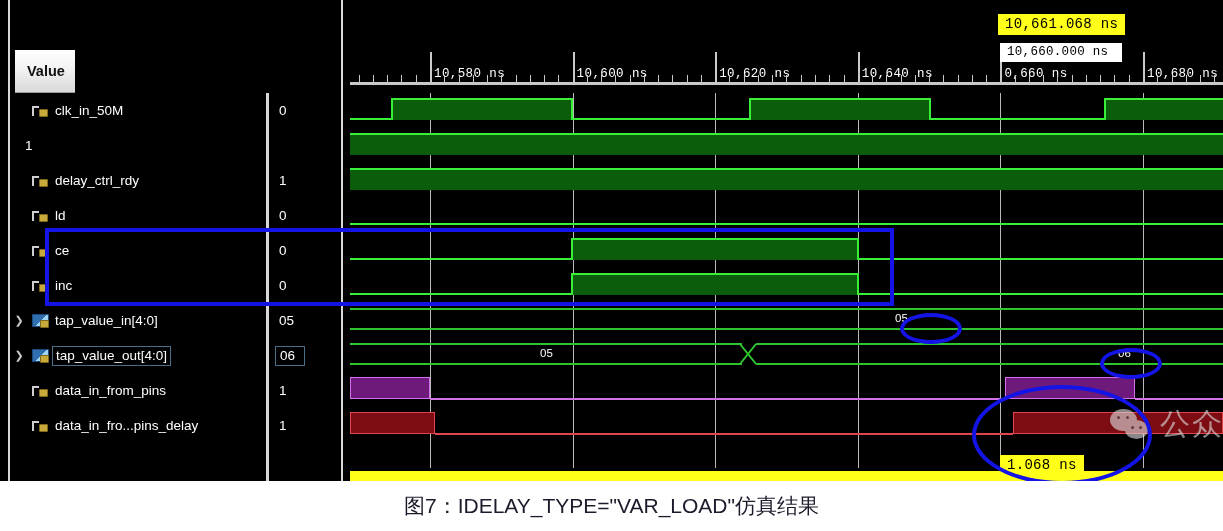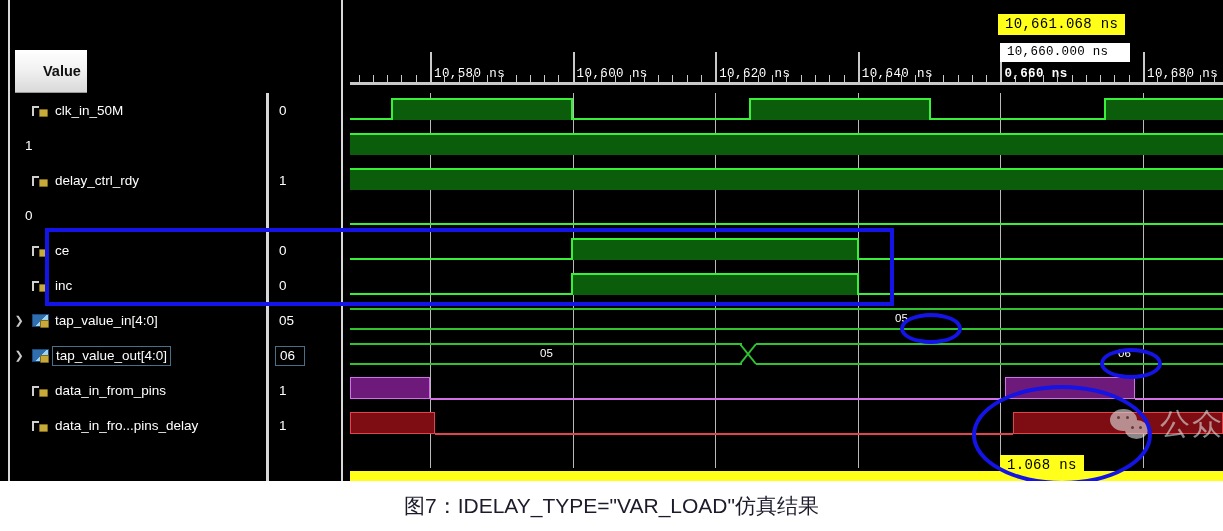--- a/index.html
+++ b/index.html
@@ -44,21 +44,21 @@
   .hdr-cell {
     background: linear-gradient(#ffffff 0%, #f2f2f2 45%, #d9d9d9 100%);
     border-bottom: 1px solid #9a9a9a;
     color: #111111;
     font-size: 14.5px;
     font-weight: bold;
     display: flex; align-items: center;
   }
   #hdr-name { width: 254px; padding-left: 24px; }
   #hdr-gap  { width: 5px; background: #000000; border: none; }
-  #hdr-value{ width: 72px; padding-left: 28px; }
+  #hdr-value{ width: 60px; padding-left: 12px; }
 
   #rows {
     position: absolute; left: 10px; top: 93px;
     width: 331px; height: 388px;
     background: #000000;
   }
   .row {
     position: relative;
     height: 35px;
     display: flex;
@@ -246,21 +246,21 @@
     padding: 2px 7px 3px 7px;
     white-space: nowrap;
     letter-spacing: 0.3px;
   }
   .tag-white {
     position: absolute;
     background: #ffffff;
     color: #000000;
     font-family: "Liberation Mono", monospace;
     font-size: 12.5px;
-    padding: 2px 22px 3px 7px;
+    padding: 2px 14px 3px 7px;
     white-space: nowrap;
     letter-spacing: 0.3px;
   }
   #bottom-bar {
     position: absolute; left: 350px; top: 471px;
     width: 873px; height: 10px;
     background: #ffff1a;
   }
 
   
@@ -372,20 +372,28 @@
                 <div class="lock"></div>
               </div>
               <span class="name-txt">delay_ctrl_rdy</span>
             </div>
             <div class="row-gap"></div>
             <div class="row-value">
               <span class="vtxt">1</span>
             </div>
           </div>
           <div class="row">
+            <div class="row-name">
+              <div class="expander blank">❯</div>
+              <div class="sig-icon">
+                <div class="wire"></div>
+                <div class="lock"></div>
+              </div>
+              <span class="name-txt">ld</span>
+            </div>
             <div class="row-gap"></div>
             <div class="row-value">
               <span class="vtxt">0</span>
             </div>
           </div>
           <div class="row">
             <div class="row-name">
               <div class="expander blank">❯</div>
               <div class="sig-icon">
                 <div class="wire"></div>
@@ -478,21 +486,21 @@
 
       <div class="tick-major" style="left: 80px;"></div>
           <div class="tick-label" style="left: 80px;">10,580 ns</div>
           <div class="tick-major" style="left: 222.6px;"></div>
           <div class="tick-label" style="left: 222.6px;">10,600 ns</div>
           <div class="tick-major" style="left: 365.2px;"></div>
           <div class="tick-label" style="left: 365.2px;">10,620 ns</div>
           <div class="tick-major" style="left: 507.8px;"></div>
           <div class="tick-label" style="left: 507.8px;">10,640 ns</div>
           <div class="tick-major" style="left: 650.4px;"></div>
-          <div class="tick-label" style="left: 650.4px; font-weight: bold;">0,660 ns</div>
+          <div class="tick-label" style="left: 650.4px;">0,660 ns</div>
           <div class="tick-major" style="left: 793px;"></div>
           <div class="tick-label" style="left: 793px;">10,680 ns</div>
           <div class="tick-minor" style="left: 9px;"></div>
           <div class="tick-minor" style="left: 23px;"></div>
           <div class="tick-minor" style="left: 37px;"></div>
           <div class="tick-minor" style="left: 51px;"></div>
           <div class="tick-minor" style="left: 66px;"></div>
           <div class="tick-minor" style="left: 94px;"></div>
           <div class="tick-minor" style="left: 109px;"></div>
           <div class="tick-minor" style="left: 123px;"></div>

